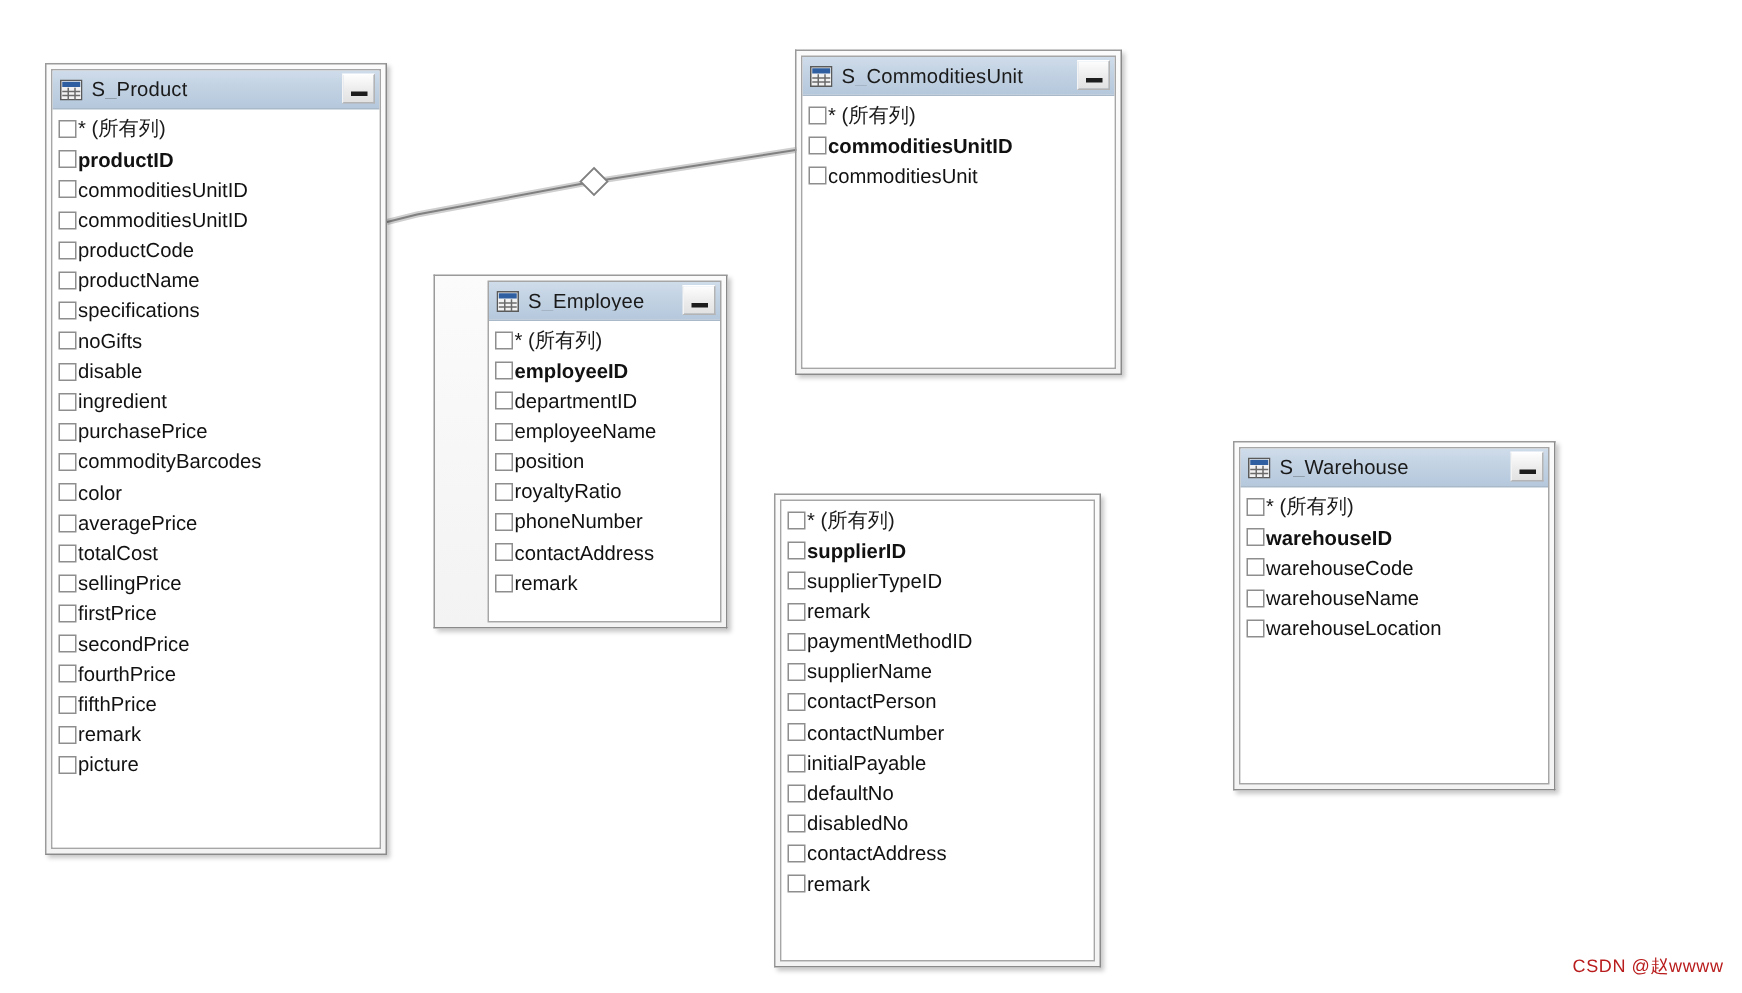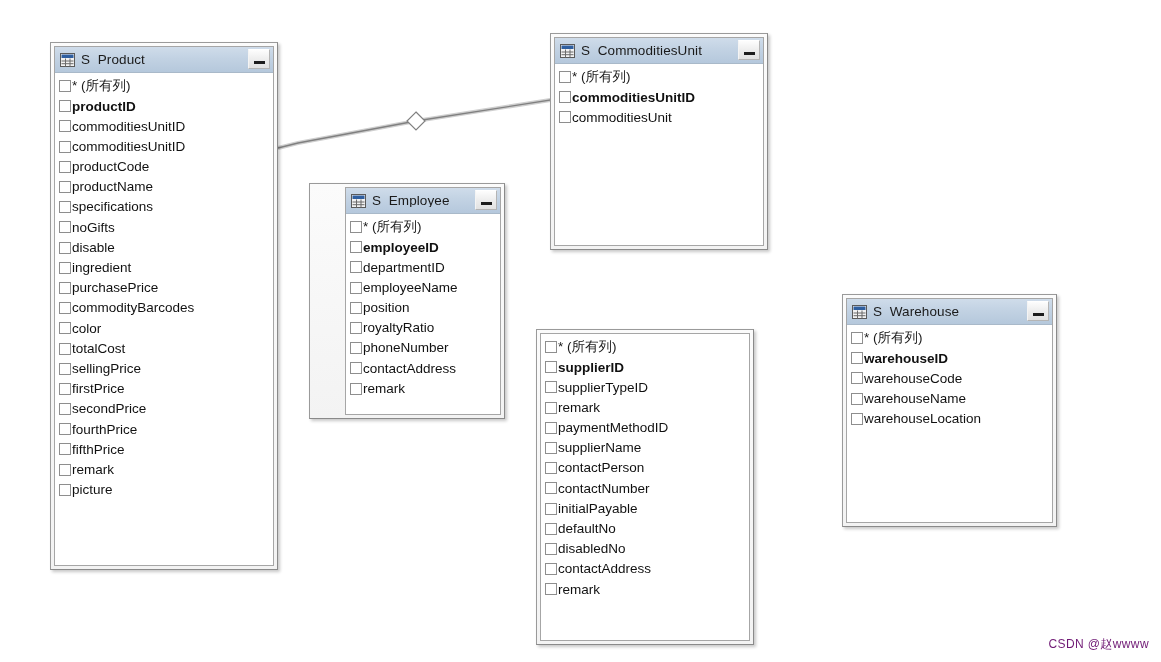--- a/index.html
+++ b/index.html
@@ -14,21 +14,20 @@
     position: relative;
     overflow: hidden;
     font-family: "Liberation Sans", "DejaVu Sans", sans-serif;
     -webkit-font-smoothing: antialiased;
   }
 
   #canvas {
     position: absolute;
     inset: 0;
     background: #ffffff;
-    margin-left: 20px;
   }
 
   
   #relations {
     position: absolute;
     left: 0; top: 0;
     width: 1161px;
     height: 662px;
     pointer-events: none;
   }
@@ -143,21 +142,21 @@
   }
   .col-label.pk { font-weight: bold; }
   .col-label.star { color: #1a1a1a; }
 
   
   #watermark {
     position: absolute;
     right: 12px;
     bottom: 9px;
     font-size: 12px;
-    color: #701a75;
+    color: #b91c1c;
     letter-spacing: 0.4px;
     user-select: none;
   }
 </style>
 </head>
 <body>
 
 <div id="canvas">
 
   <svg id="relations" viewBox="0 0 1161 662" width="1161" height="662">
@@ -230,20 +229,24 @@
               <span class="col-chk"></span>
               <span class="col-label">purchasePrice</span>
             </div>
             <div class="col-row">
               <span class="col-chk"></span>
               <span class="col-label">commodityBarcodes</span>
             </div>
             <div class="col-row">
               <span class="col-chk"></span>
               <span class="col-label">color</span>
+            </div>
+            <div class="col-row">
+              <span class="col-chk"></span>
+              <span class="col-label">averagePrice</span>
             </div>
             <div class="col-row">
               <span class="col-chk"></span>
               <span class="col-label">totalCost</span>
             </div>
             <div class="col-row">
               <span class="col-chk"></span>
               <span class="col-label">sellingPrice</span>
             </div>
             <div class="col-row">

